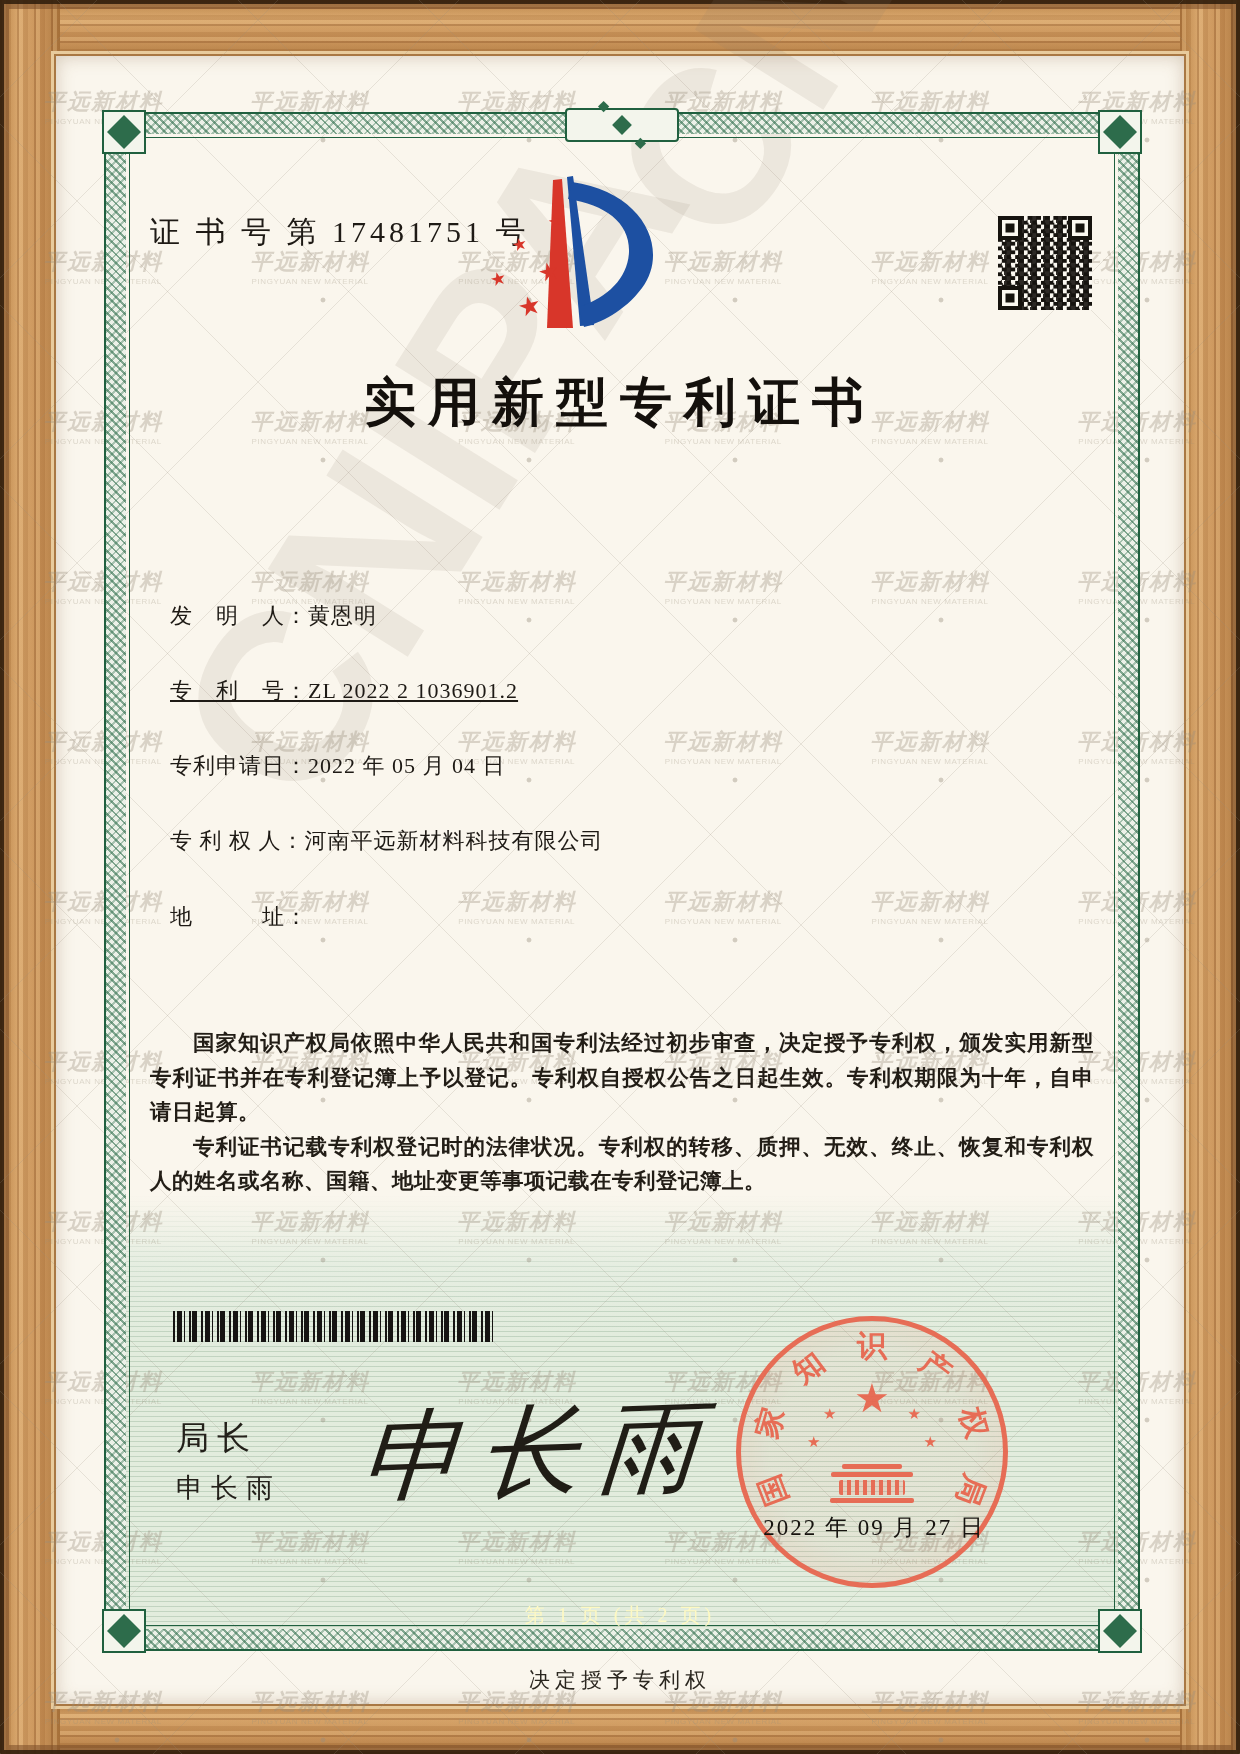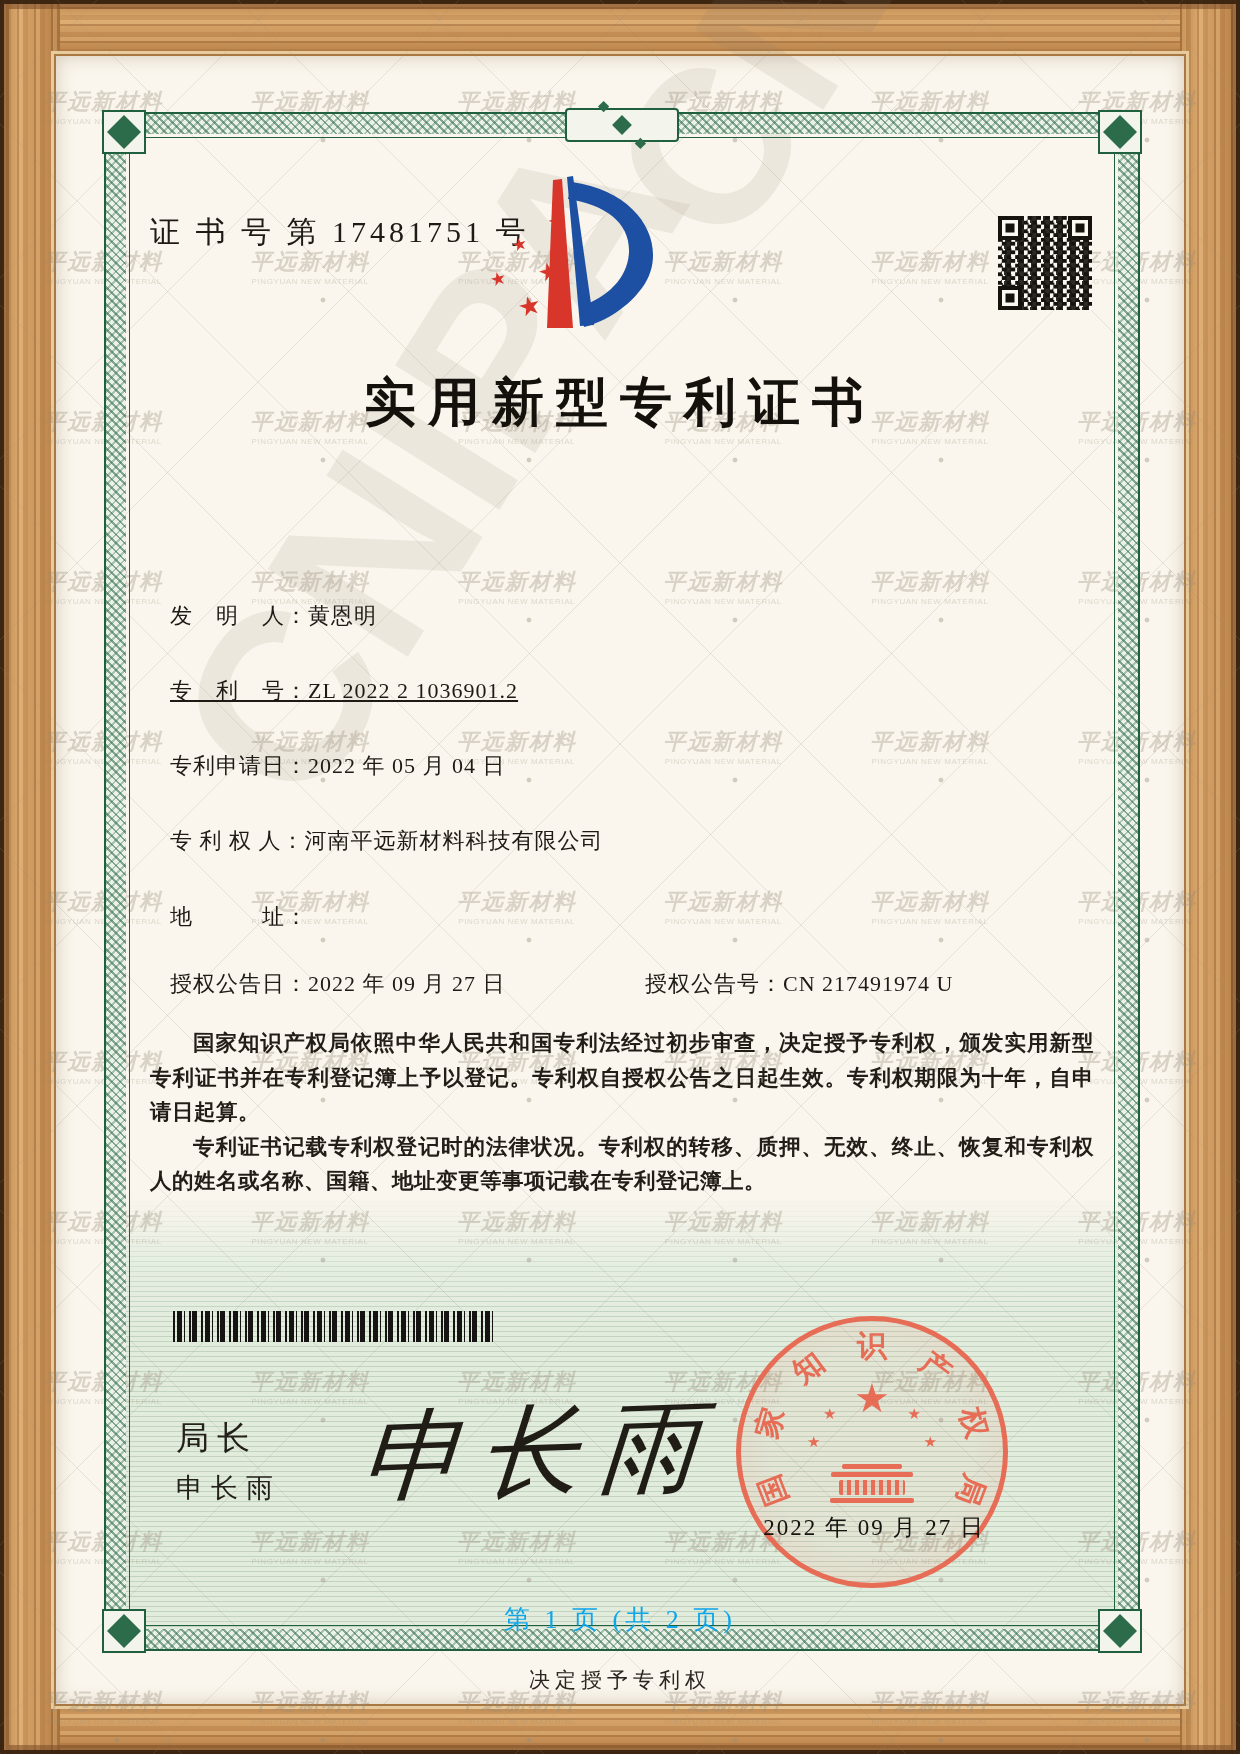--- a/index.html
+++ b/index.html
@@ -141,21 +141,21 @@
   .emb-star{position:absolute;font-size:15px;color:#e8644c;line-height:1;}
   .es1{left:26px;top:30px;} .es2{left:10px;top:58px;} .es3{right:26px;top:30px;} .es4{right:10px;top:58px;}
   .tam{position:absolute;left:50%;top:84px;transform:translateX(-50%);width:90px;}
   .tam div{margin:3px auto 0;background:#e8644c;border-radius:2px;}
   .tam .r1{width:60px;height:5px;} .tam .r2{width:82px;height:5px;}
   .tam .bodyc{width:66px;height:15px;background:repeating-linear-gradient(90deg,#e8644c 0 4px,rgba(232,100,76,.15) 4px 8px);}
   .tam .base{width:84px;height:5px;}
   .seal-date{position:absolute;left:728px;top:1512px;width:292px;text-align:center;z-index:7;
     font-size:23px;letter-spacing:2px;color:#16130f;}
 
-  .page-line{position:absolute;left:0;right:0;top:1602px;text-align:center;font-size:26px;letter-spacing:4px;color:#0ea5e9;z-index:5;}
+  .page-line{position:absolute;left:0;right:0;top:1602px;text-align:center;font-size:20px;letter-spacing:4px;color:#fef9c3;z-index:5;}
   .cont-note{position:absolute;left:0;right:0;top:1666px;text-align:center;font-size:21px;letter-spacing:5px;color:#2a261f;z-index:5;}
 </style>
 </head>
 <body>
 
 <div class="page">
 
   <div class="wood wood-h wood-top"></div>
   <div class="wood wood-h wood-bottom"></div>
   <div class="wood wood-v wood-left"></div>
@@ -486,24 +486,20 @@
       <span class="fvalue">2022 年 05 月 04 日</span>
     </div>
     <div class="field f4">
       <span class="flabel">专 利 权 人：</span>
       <span class="fvalue">河南平远新材料科技有限公司</span>
     </div>
     <div class="field f5">
       <span class="flabel">地　　　址：</span>
     </div>
 
-    <div class="grant-row">
-      <span>授权公告日：</span><span>2022 年 09 月 27 日</span>
-      <span class="grant-no"><span>授权公告号：</span><span>CN 217491974 U</span></span>
-    </div>
 
     <div class="paras">
       <p>国家知识产权局依照中华人民共和国专利法经过初步审查，决定授予专利权，颁发实用新型专利证书并在专利登记簿上予以登记。专利权自授权公告之日起生效。专利权期限为十年，自申请日起算。</p>
       <p>专利证书记载专利权登记时的法律状况。专利权的转移、质押、无效、终止、恢复和专利权人的姓名或名称、国籍、地址变更等事项记载在专利登记簿上。</p>
     </div>
 
     <div class="barcode"></div>
 
     <div class="signer-title">局长</div>
     <div class="signer-name">申长雨</div>

